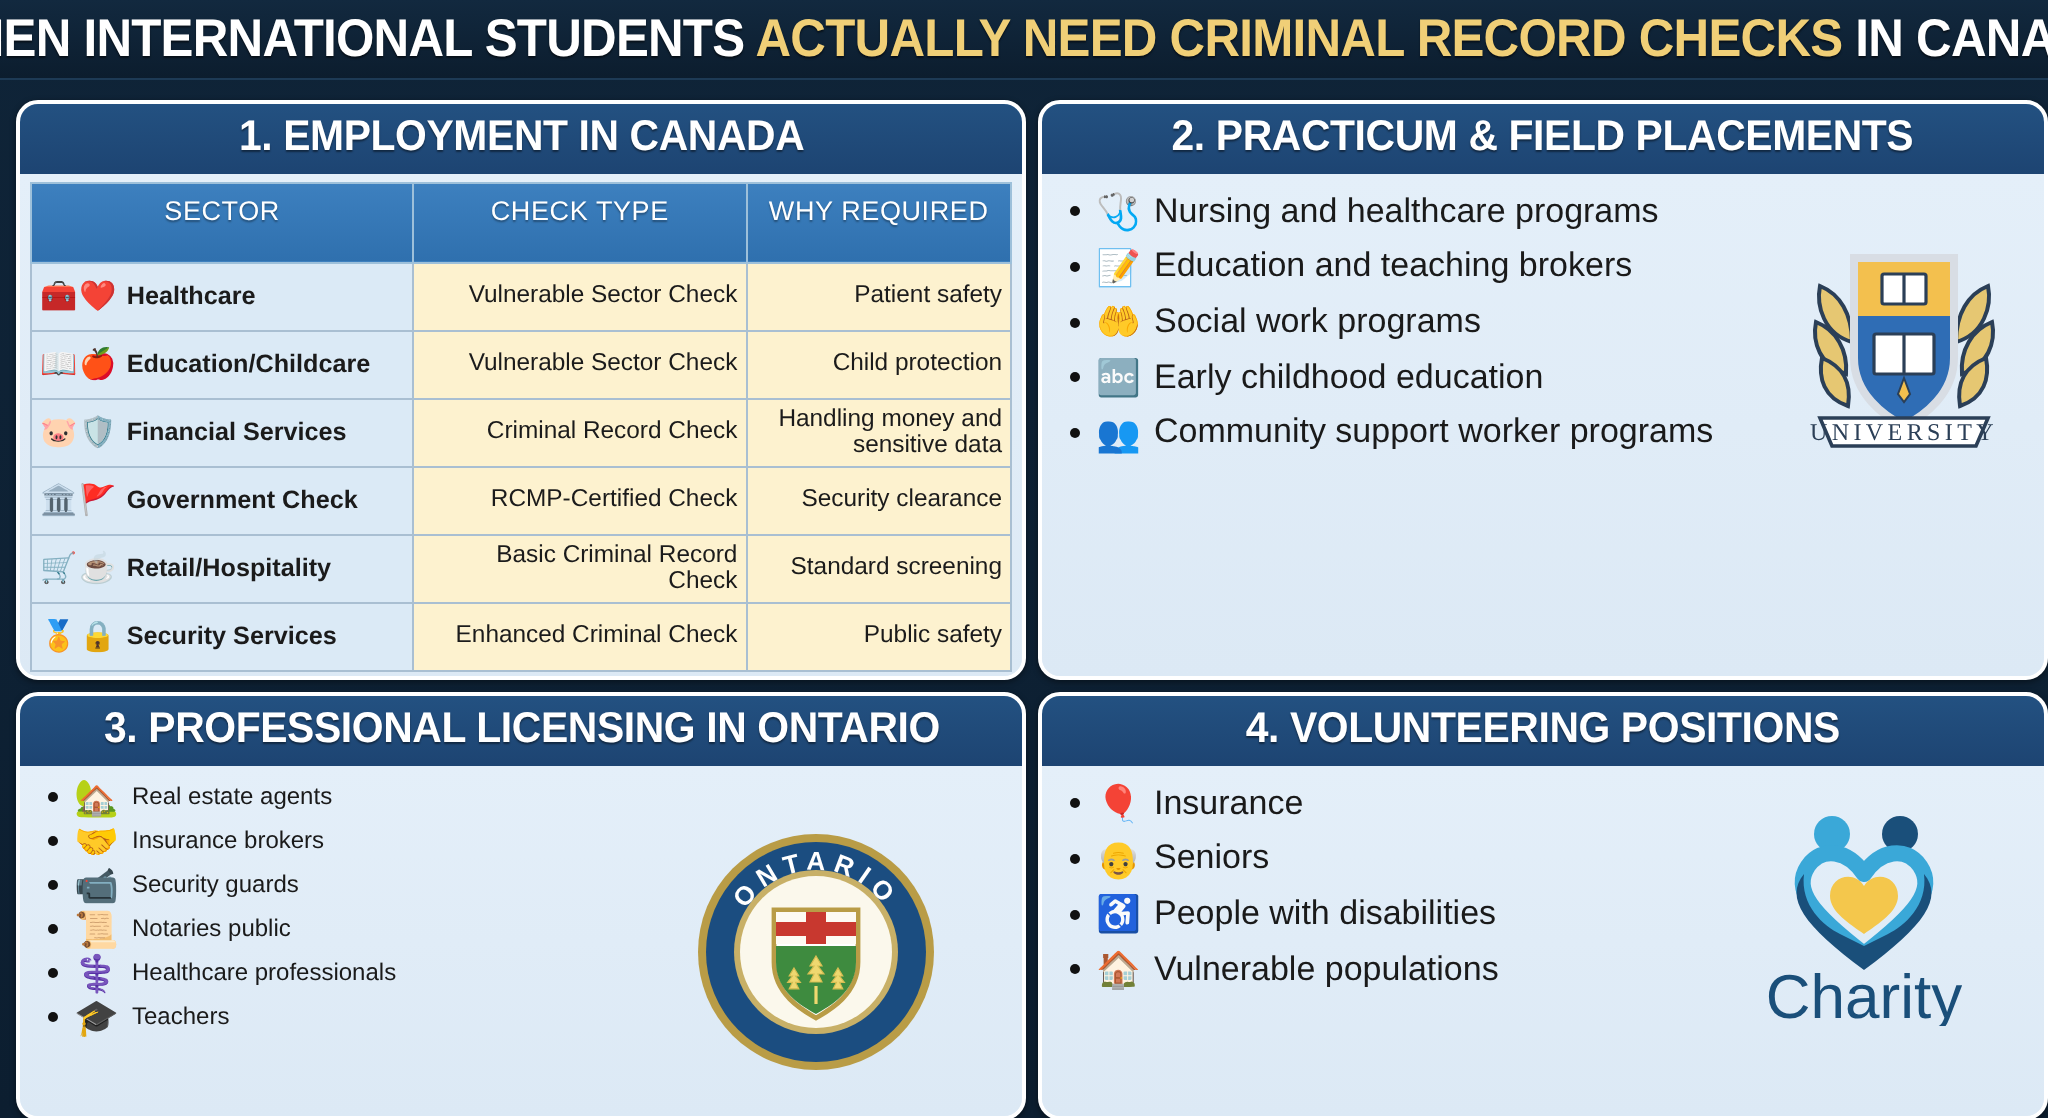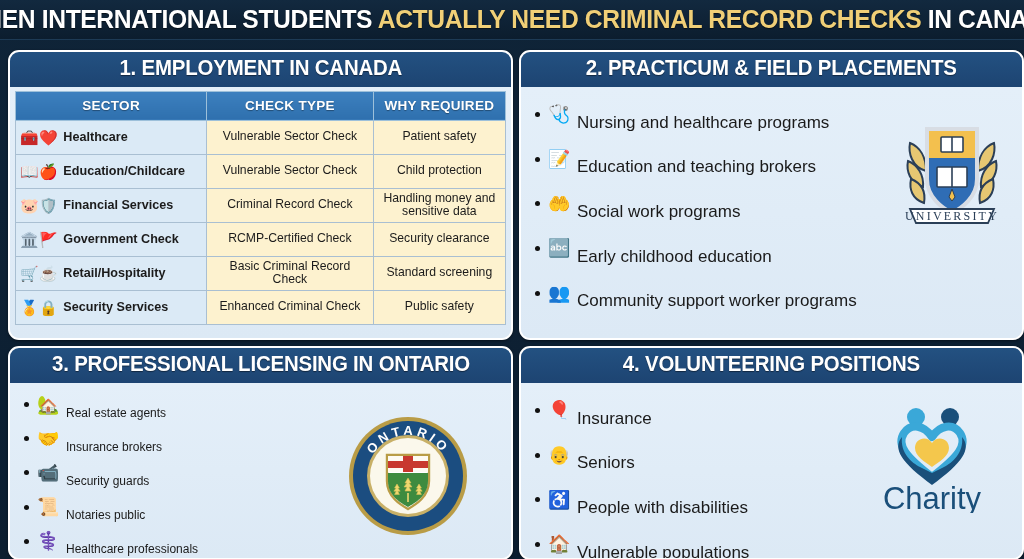--- a/index.html
+++ b/index.html
@@ -90,41 +90,41 @@
     width: 100%;
     border-collapse: collapse;
     table-layout: fixed;
     font-size: 12.3px;
     border: 1px solid #8fb0cc;
   }
   table.sector-table th {
     background: linear-gradient(180deg, #3d80bf 0%, #2f70ae 100%);
     color: #ffffff;
     font-size: 13.5px;
-    font-weight: 700;
+    font-weight: 400;
     letter-spacing: 0.3px;
-    padding: 6px 2px 7px;
+    padding: 6px 2px 18px;
     border: 1px solid #9dc0da;
     text-shadow: 0 1px 1px rgba(0,0,0,.35);
   }
   table.sector-table td {
     border: 1px solid #a9bfd2;
     padding: 3px 4px;
     height: 34px;
     color: #1b1b1b;
   }
   td.c-sector {
     background: #dbeaf6;
     font-weight: bold;
     font-size: 12.6px;
     padding-left: 4px;
   }
   td.c-check, td.c-why {
     background: #fdf2cf;
-    text-align: center;
+    text-align: right;
     font-size: 12.2px;
     line-height: 1.08;
   }
   .sector-cell { display: flex; align-items: center; gap: 4px; }
   .sector-ico { font-size: 15px; line-height: 1; letter-spacing: 1px; flex: 0 0 auto; }
   .sector-name { flex: 1; }
 
   
   .bullets {
     list-style: none;
@@ -141,21 +141,21 @@
     margin-bottom: 3px;
   }
   .dot {
     width: 5px; height: 5px;
     border-radius: 50%;
     background: #111;
     flex: 0 0 auto;
     margin-right: 1px;
   }
   .li-ico { font-size: 18px; line-height: 1; flex: 0 0 auto; width: 22px; text-align: center; }
-  .li-txt { font-size: 17px; line-height: 1.1; margin-top: 17px; }
+  .li-txt { font-size: 17px; line-height: 1.1; }
 
   .p2 .bullets li { margin-bottom: 9px; }
   .p3 .bullets { padding-top: 7px; }
   .p3 .bullets li { margin-bottom: 4px; }
   .p3 .li-txt { font-size: 12px; }
   .p4 .bullets li { margin-bottom: 9px; }
 
   
   .logo-slot {
     position: absolute;

